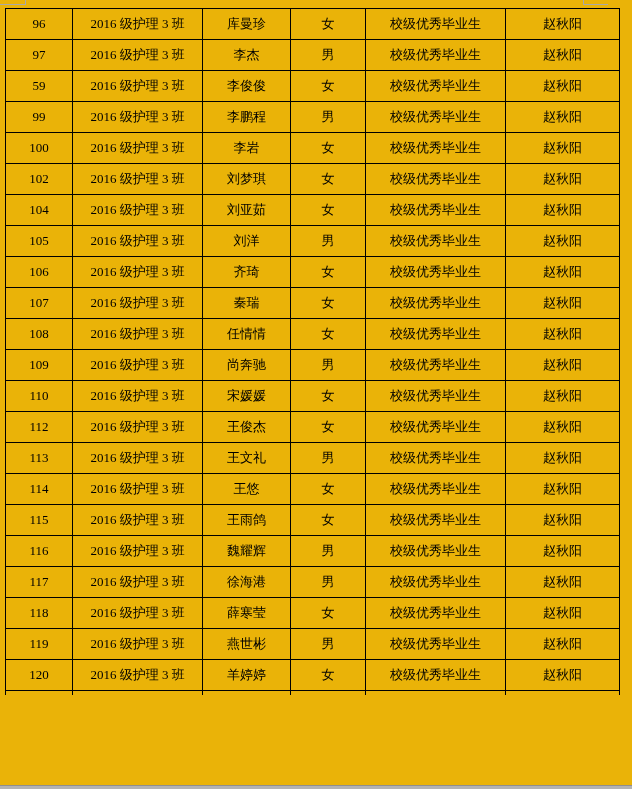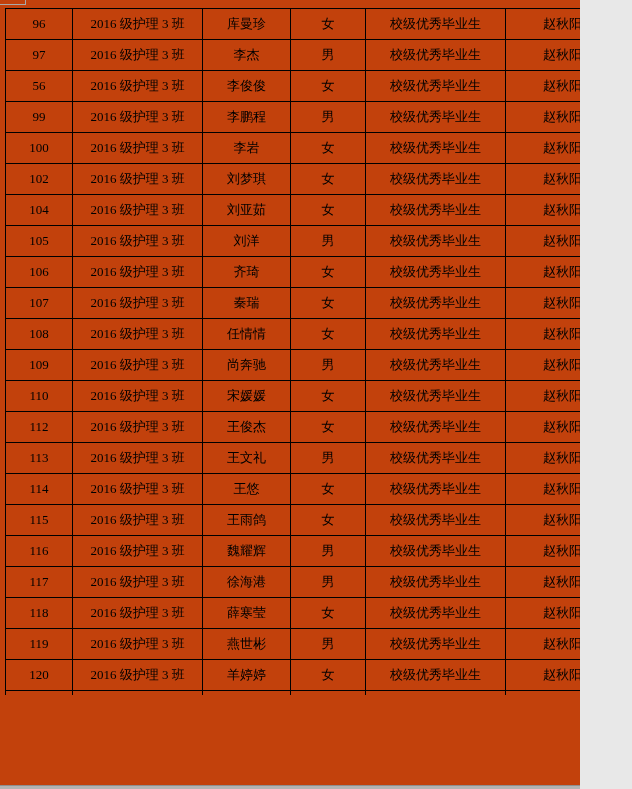--- a/index.html
+++ b/index.html
@@ -4,22 +4,22 @@
 <style>
   html, body { margin: 0; padding: 0; }
   body {
     width: 632px; height: 789px;
     background: #e8e8e8;
     font-family: "Liberation Serif", "DejaVu Serif", serif;
     overflow: hidden;
   }
   .page {
     position: relative;
-    width: 580px; height: 789px;
-    background: #c2410c;
+    width: 632px; height: 789px;
+    background: #eab308;
     overflow: hidden;
   }
   
   .crop { position: absolute; background: #a9a9a9; }
   .crop.tl-h { left: 0;    top: 4px; width: 25px; height: 1px; }
   .crop.tl-v { left: 25px; top: 0;   width: 1px;  height: 5px; }
   .crop.tr-h { left: 583px; top: 4px; width: 25px; height: 1px; }
   .crop.tr-v { left: 583px; top: 0;   width: 1px;  height: 5px; }
 
   table.grid {
@@ -85,21 +85,21 @@
   </tr>
         <tr>
     <td>97</td>
     <td>2016 级护理 3 班</td>
     <td>李杰</td>
     <td>男</td>
     <td>校级优秀毕业生</td>
     <td>赵秋阳</td>
   </tr>
         <tr>
-    <td>56</td>
+    <td>59</td>
     <td>2016 级护理 3 班</td>
     <td>李俊俊</td>
     <td>女</td>
     <td>校级优秀毕业生</td>
     <td>赵秋阳</td>
   </tr>
         <tr>
     <td>99</td>
     <td>2016 级护理 3 班</td>
     <td>李鹏程</td>

